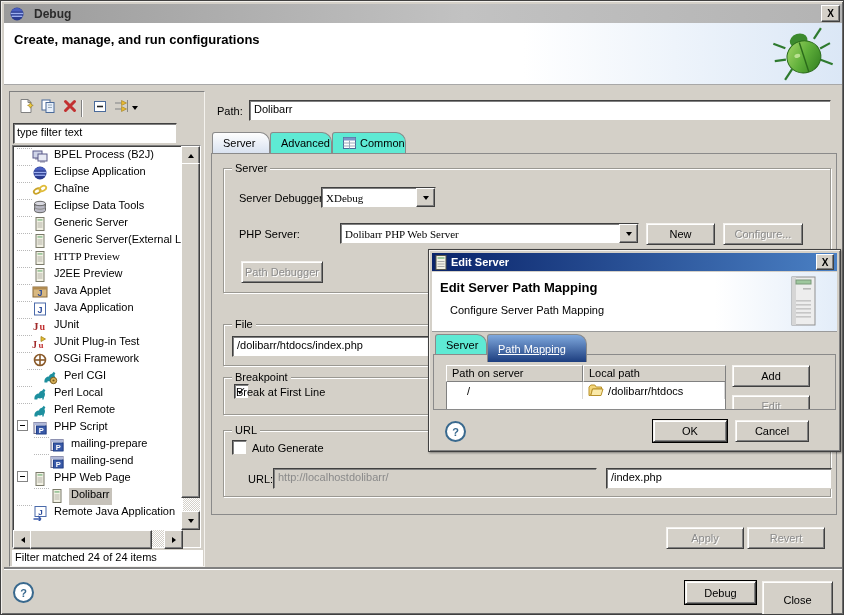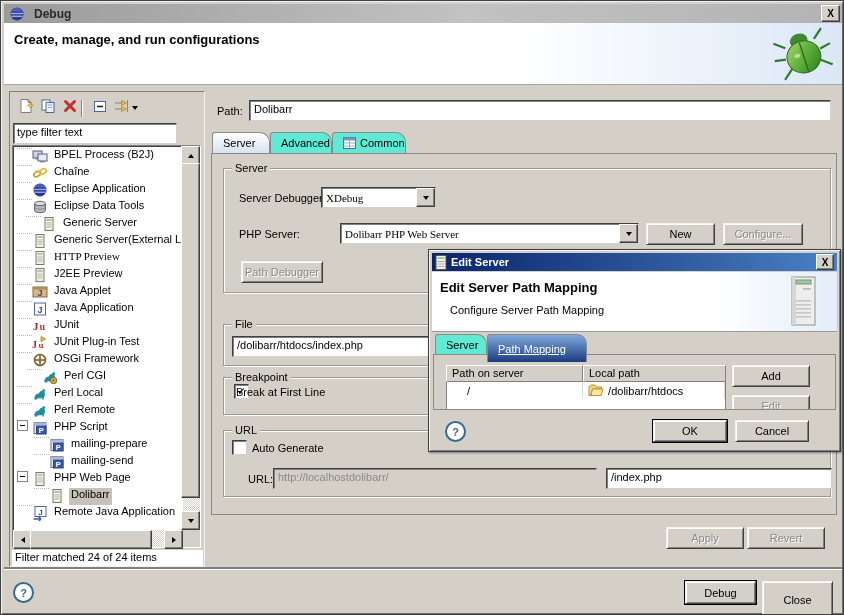--- a/index.html
+++ b/index.html
@@ -195,50 +195,50 @@
                 <rect x="6" y="6" width="9" height="7" fill="#e8eaf4" stroke="#5a5a8a"></rect>
                 <rect x="8" y="13" width="5" height="1.5" fill="#8a8aa8"></rect>
               </svg>
             </span>
             <span class="tlabel">BPEL Process (B2J)</span>
           </div>
           <div class="trow" style="padding-left: 3px;">
             <span class="tspacer"></span>
             <span class="ticon">
               <svg width="16" height="16" viewBox="0 0 16 16">
-                <ellipse cx="5.2" cy="9" rx="3.6" ry="2.4" fill="none" stroke="#c9a227" stroke-width="1.8" transform="rotate(-30 5.2 9)"></ellipse>
-                <ellipse cx="10.8" cy="6.5" rx="3.6" ry="2.4" fill="none" stroke="#e0bc3a" stroke-width="1.8" transform="rotate(-30 10.8 6.5)"></ellipse>
-              </svg>
-            </span>
-            <span class="tlabel">Chaîne</span>
-          </div>
-          <div class="trow" style="padding-left: 3px;">
-            <span class="tspacer"></span>
-            <span class="ticon">
-              <svg width="16" height="16" viewBox="0 0 16 16">
                 <circle cx="8" cy="8" r="6.5" fill="#2a3b8f"></circle>
                 <path d="M2.2 5.5 A6.5 6.5 0 0 1 13.8 5.5" fill="#4a5fc0"></path>
                 <rect x="1.8" y="6.8" width="12.4" height="1.3" fill="#9caef0"></rect>
                 <rect x="2.6" y="9.6" width="10.8" height="1.3" fill="#9caef0"></rect>
               </svg>
             </span>
             <span class="tlabel">Eclipse Application</span>
           </div>
           <div class="trow" style="padding-left: 3px;">
             <span class="tspacer"></span>
             <span class="ticon">
               <svg width="16" height="16" viewBox="0 0 16 16">
+                <ellipse cx="5.2" cy="9" rx="3.6" ry="2.4" fill="none" stroke="#c9a227" stroke-width="1.8" transform="rotate(-30 5.2 9)"></ellipse>
+                <ellipse cx="10.8" cy="6.5" rx="3.6" ry="2.4" fill="none" stroke="#e0bc3a" stroke-width="1.8" transform="rotate(-30 10.8 6.5)"></ellipse>
+              </svg>
+            </span>
+            <span class="tlabel">Chaîne</span>
+          </div>
+          <div class="trow" style="padding-left: 3px;">
+            <span class="tspacer"></span>
+            <span class="ticon">
+              <svg width="16" height="16" viewBox="0 0 16 16">
                 <path d="M2.5 4.5 v7 a5.5 2.2 0 0 0 11 0 v-7" fill="#b8b8c4" stroke="#666"></path>
                 <ellipse cx="8" cy="8" rx="5.5" ry="2.2" fill="none" stroke="#888"></ellipse>
                 <ellipse cx="8" cy="4.5" rx="5.5" ry="2.2" fill="#d8d8e0" stroke="#666"></ellipse>
               </svg>
             </span>
             <span class="tlabel">Eclipse Data Tools</span>
           </div>
-          <div class="trow" style="padding-left: 12px;">
+          <div class="trow" style="padding-left: 3px;">
             <span class="tspacer"></span>
             <span class="ticon">
               <svg width="16" height="16" viewBox="0 0 16 16">
                 <rect x="4" y="1.5" width="8" height="13" fill="#f2f1e4" stroke="#7a7a6a"></rect>
                 <rect x="5.5" y="3" width="5" height="1.8" fill="#9ec79e"></rect>
                 <rect x="5.5" y="6.5" width="5" height="1" fill="#b4b4a8"></rect>
                 <rect x="5.5" y="8.5" width="5" height="1" fill="#b4b4a8"></rect>
                 <rect x="5.5" y="10.5" width="5" height="1" fill="#b4b4a8"></rect>
               </svg>
             </span>

